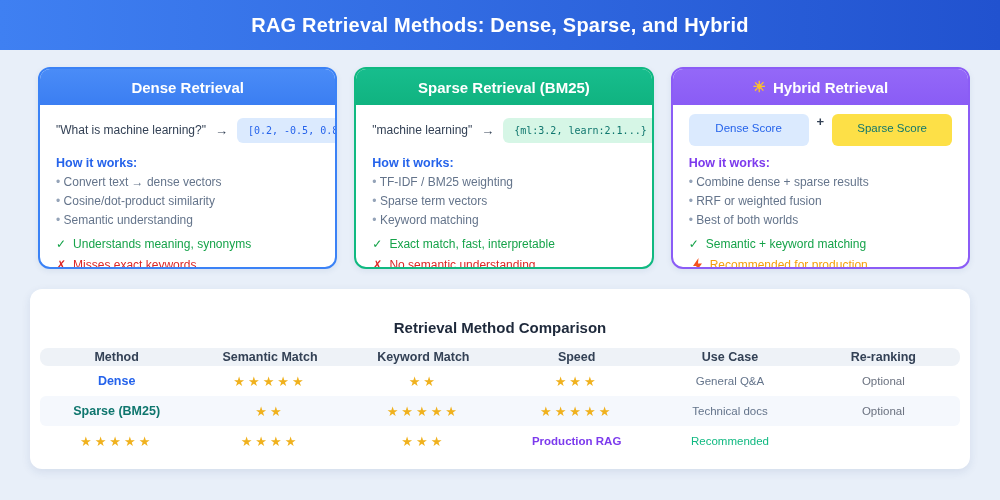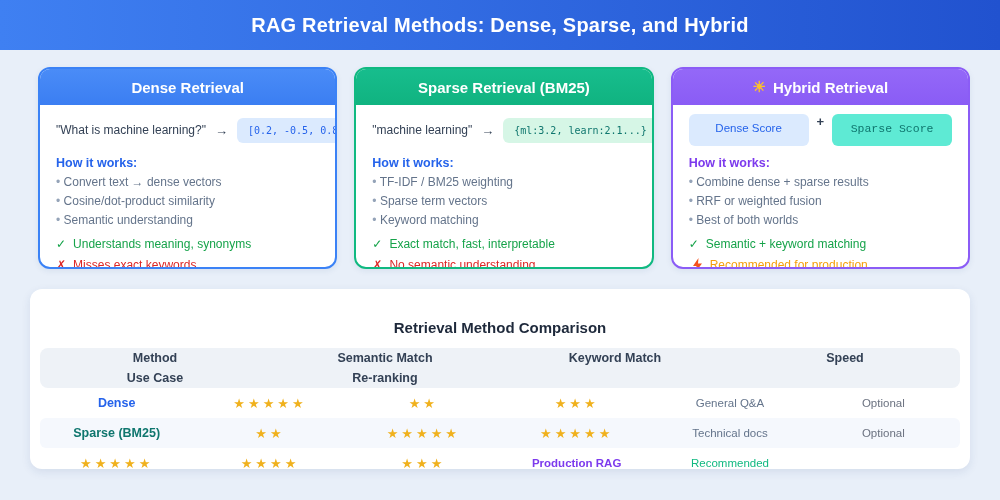--- a/index.html
+++ b/index.html
@@ -50,21 +50,21 @@
     padding:7px 11px; border-radius:6px; white-space:nowrap;
   }
   .chip.blue  { background:#dbeafe; color:#2563eb; }
   .chip.green { background:#d6f6e6; color:#0f766e; }
 
   .score-row { display:flex; gap:8px; height:32px; }
   .score-chip {
     flex:1; text-align:center; font-size:11.5px; padding:8px 0; border-radius:6px;
   }
   .score-chip.blue  { background:#dbeafe; color:#2563eb; }
-  .score-chip.green { background:#5eead4; color:#0f766e;font-family:Liberation Mono, monospace; }
+  .score-chip.green { background:#fde047; color:#0f766e; }
   .plus { color:#334155; font-weight:bold; font-size:13px; }
 
   .how-title { font-size:12.5px; font-weight:bold; margin:10px 0 3px; }
   .dense  .how-title, .sparse .how-title { color:#2563eb; }
   .hybrid .how-title { color:#7c3aed; }
 
   .bullets { list-style:none; margin:0; padding:0; }
   .bullets li {
     font-size:12px; color:#64748b; margin:5px 0; line-height:14px;
   }
@@ -79,22 +79,22 @@
   
   .table-card {
     margin:20px 30px 0; background:#ffffff; border-radius:12px;
     box-shadow:0 3px 10px rgba(30,60,120,.10);
     padding:28px 10px 12px; height:180px;
   }
   .table-title {
     text-align:center; font-size:15px; font-weight:bold; color:#1e293b; margin:2px 0 12px;
   }
   .t-header {
-    display:grid; grid-template-columns:repeat(4,1fr);
-    background:#eef2f7; border-radius:8px; height:40px; align-items:center;
+    display:grid; grid-template-columns:repeat(6,1fr);
+    background:#eef2f7; border-radius:8px; height:18px; align-items:center;
     text-align:center; font-size:12.5px; font-weight:bold; color:#334155;
   }
   .t-body .t-row {
     display:grid; grid-template-columns:repeat(6,1fr);
     height:30px; align-items:center; text-align:center; font-size:12px;
   }
   .t-body .t-row:nth-child(even) { background:#f5f8fd; border-radius:6px; }
   .method-cell { font-weight:bold; font-size:12.5px; }
   .stars { color:#f0b11d; font-size:13px; letter-spacing:3px; }
   .use-case-cell { font-size:11.5px; }

